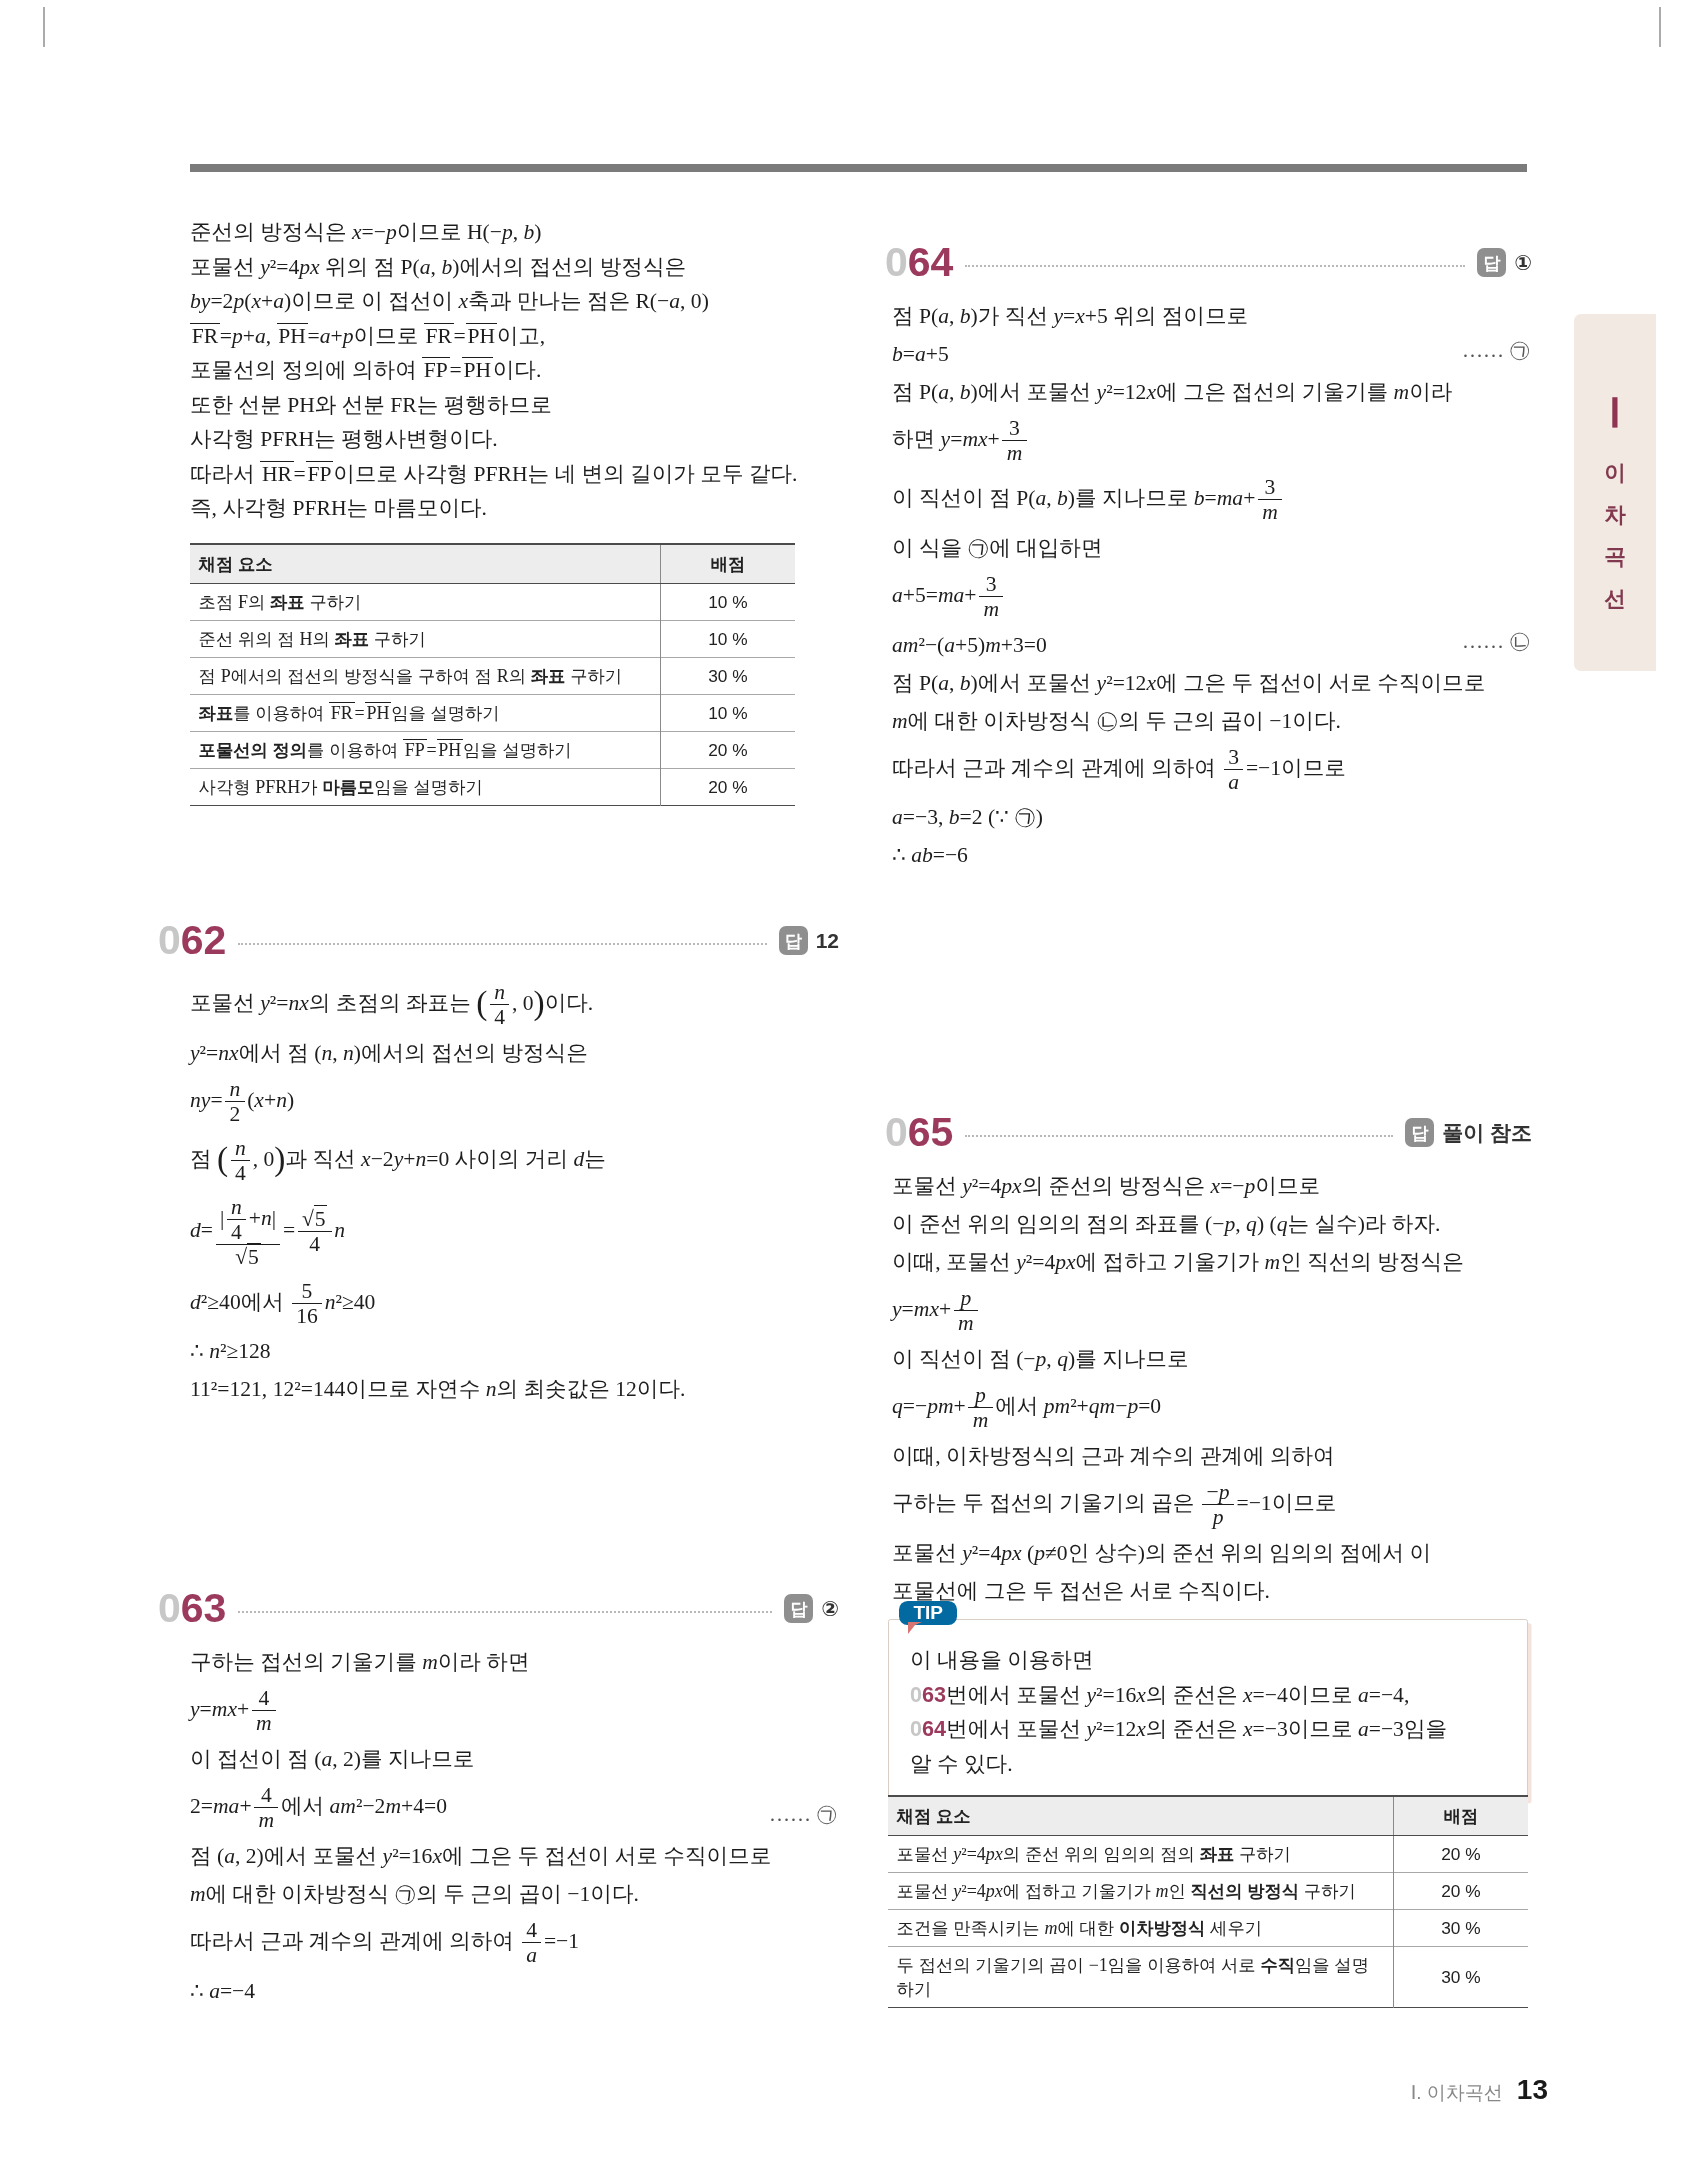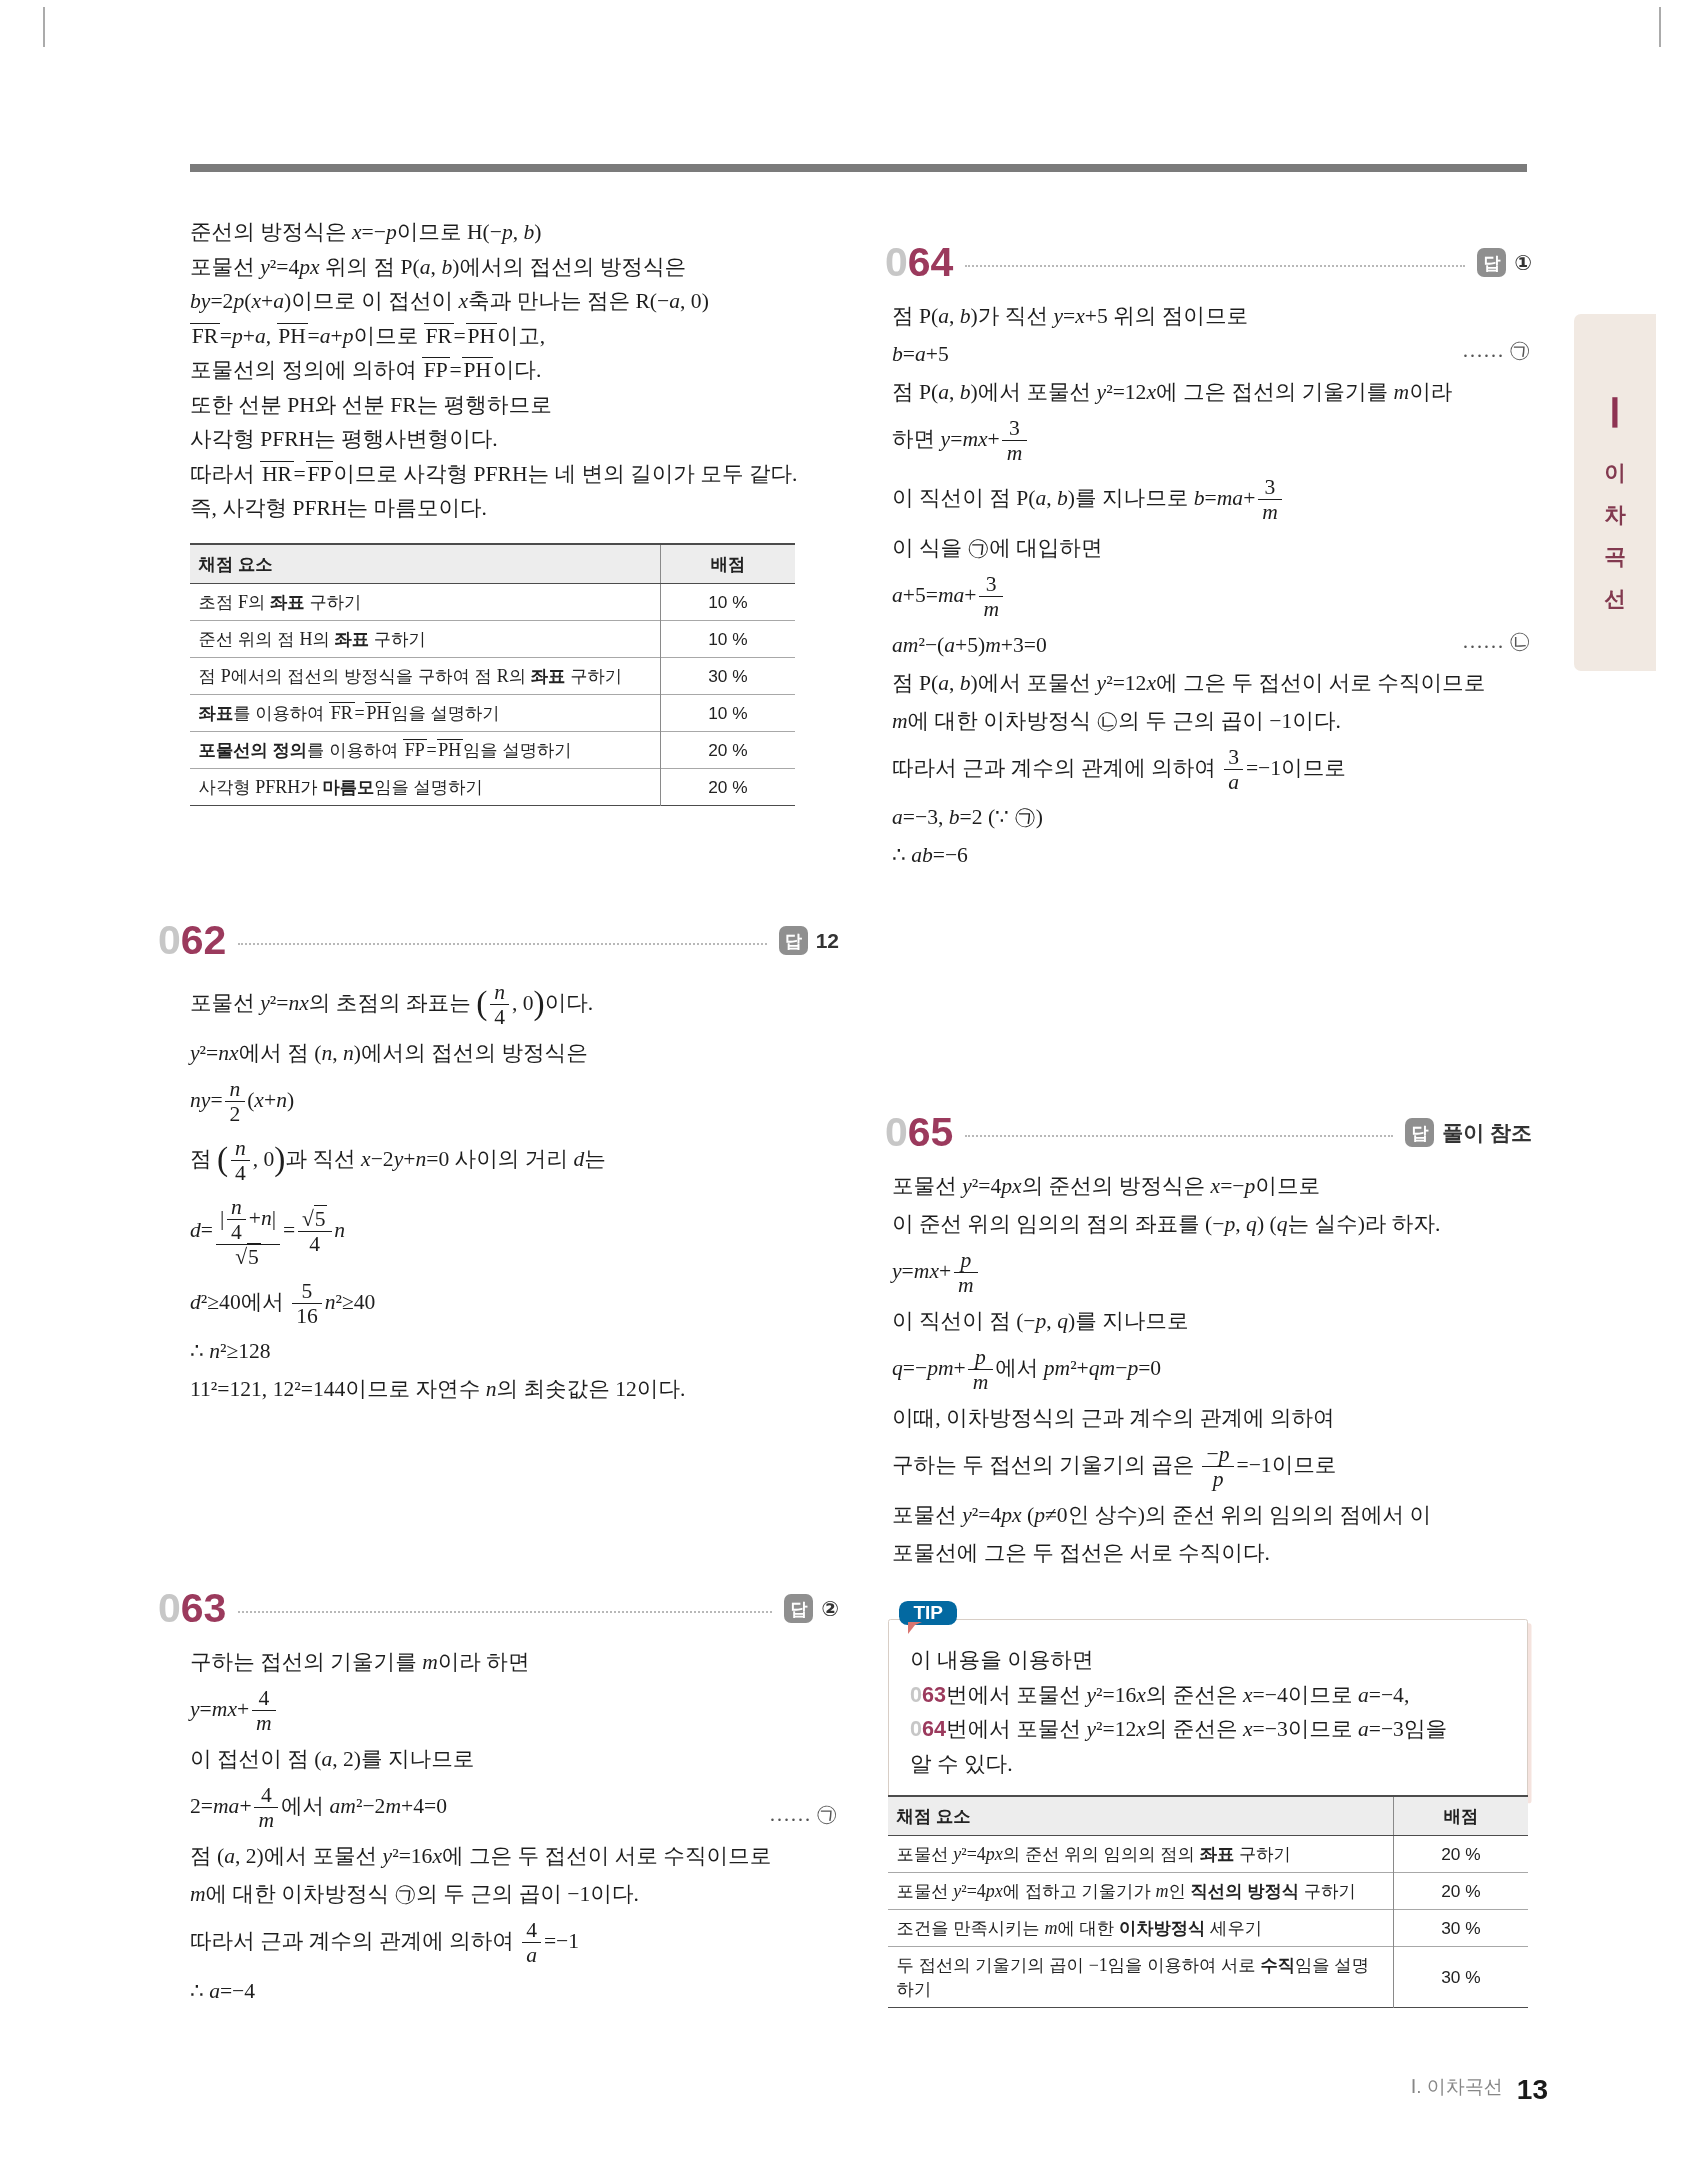--- a/index.html
+++ b/index.html
@@ -73,21 +73,21 @@
   
   .chapter-tab{position:absolute;left:1574px;top:314px;width:82px;height:357px;background:#f1e9e2;
                border-radius:7px 0 0 7px;display:flex;flex-direction:column;align-items:center;
                padding-top:80px;box-sizing:border-box;}
   .chapter-tab .roman{font-family:"Liberation Serif",serif;font-weight:700;font-size:40px;color:#8e3352;line-height:1;}
   .chapter-tab .vert{margin-top:24px;display:flex;flex-direction:column;gap:13px;align-items:center;
                font-family:"Liberation Sans",sans-serif;font-weight:700;font-size:21.6px;color:#82394f;}
 
   
   .page-footer{position:absolute;left:1038px;top:2074px;width:510px;display:flex;
-               justify-content:flex-end;align-items:flex-start;gap:14px;}
+               justify-content:flex-end;align-items:flex-end;gap:14px;}
   .page-footer .chap{font-family:"Liberation Sans",sans-serif;font-size:19px;color:#878787;}
   .page-footer .pgnum{font-family:"Liberation Sans",sans-serif;font-weight:700;font-size:28px;color:#1a1a1a;}
 </style>
 </head>
 <body>
 
 <div class="page">
   <div class="crop" style="left:43px;top:7px;width:1.7px;height:40px;"></div>
   <div class="crop" style="left:1659px;top:7px;width:1.7px;height:40px;"></div>
   <div class="crop" style="left:43px;top:2132px;width:1.7px;height:40px;"></div>
@@ -256,20 +256,21 @@
         <span class="pnum"><span class="z">0</span><span class="n">65</span></span>
         <span class="leader"></span>
         <span class="ans">
           <span class="ans-badge">답</span>
           <span class="ans-text">풀이 참조</span>
         </span>
       </div>
       <div class="prob-body body-text">
         <div class="line"><span class="kt">포물선 </span><span class="km"><i>y</i>²=4<i>px</i></span><span class="kt">의 준선의 방정식은 </span><span class="km"><i>x</i>=−<i>p</i></span><span class="kt">이므로</span></div>
         <div class="line"><span class="kt">이 준선 위의 임의의 점의 좌표를 </span><span class="km">(−<i>p</i>, <i>q</i>)</span><span class="kt"> (</span><span class="km"><i>q</i></span><span class="kt">는 실수)라 하자.</span></div>
+        <div class="line"><span class="kt">이때, 포물선 </span><span class="km"><i>y</i>²=4<i>px</i></span><span class="kt">에 접하고 기울기가 </span><span class="km"><i>m</i></span><span class="kt">인 직선의 방정식은</span></div>
         <div class="line"><span class="km"><i>y</i>=<i>mx</i>+</span><span class="fr">
             <span class="n km"><i>p</i></span>
             <span class="d km"><i>m</i></span>
           </span></div>
         <div class="line"><span class="kt">이 직선이 점 </span><span class="km">(−<i>p</i>, <i>q</i>)</span><span class="kt">를 지나므로</span></div>
         <div class="line"><span class="km"><i>q</i>=−<i>pm</i>+</span><span class="fr">
             <span class="n km"><i>p</i></span>
             <span class="d km"><i>m</i></span>
           </span><span class="kt">에서 </span><span class="km"><i>pm</i>²+<i>qm</i>−<i>p</i>=0</span></div>
         <div class="line"><span class="kt">이때, 이차방정식의 근과 계수의 관계에 의하여</span></div>

